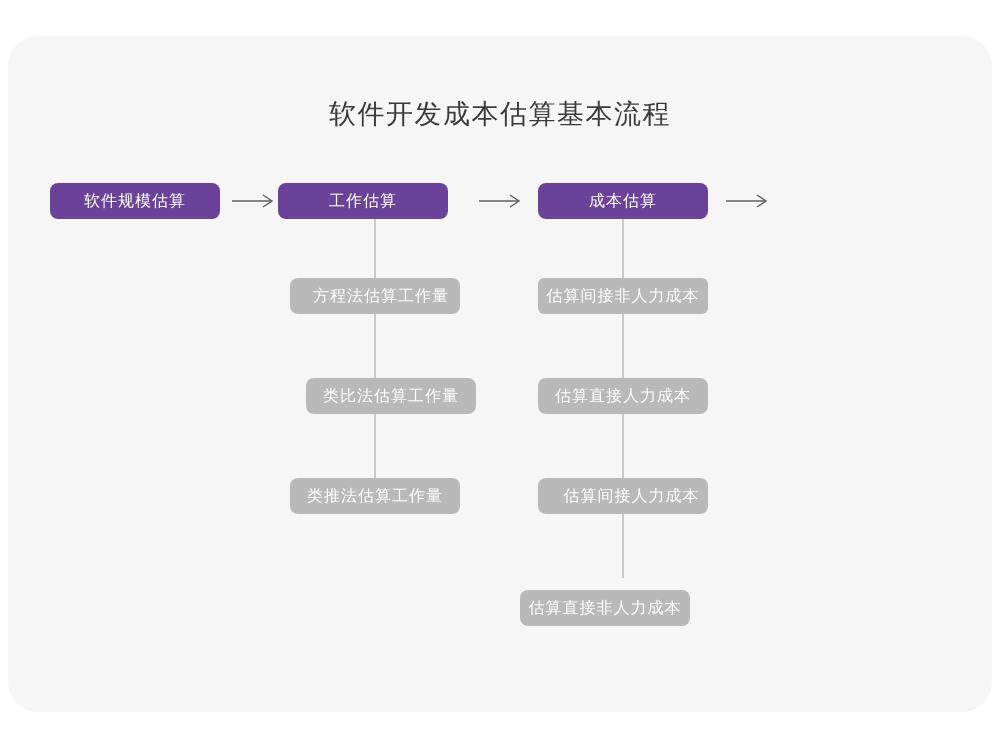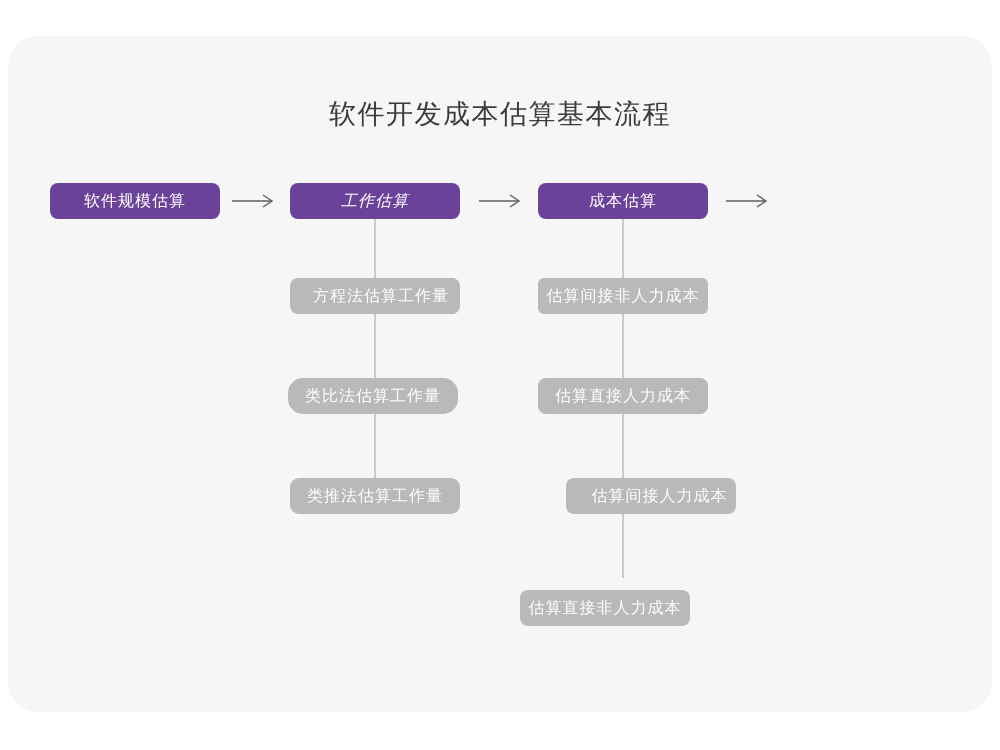--- a/index.html
+++ b/index.html
@@ -81,41 +81,41 @@
 
   <div class="node main" style="left:50px; top:183px;">软件规模估算</div>
 
   <div class="arrow" style="left:230px; top:193px;">
     <svg width="46" height="16" viewBox="0 0 46 16">
       <line x1="2" y1="8" x2="41" y2="8" stroke="#5f5f5f" stroke-width="1.4"></line>
       <polyline points="33,2 42,8 33,14" fill="none" stroke="#5f5f5f" stroke-width="1.4"></polyline>
     </svg>
   </div>
 
-  <div class="node main" style="left:290px; top:183px;font-style:italic;">工作估算</div>
+  <div class="node main" style="left:278px; top:183px;">工作估算</div>
 
   <div class="arrow" style="left:477px; top:193px;">
     <svg width="46" height="16" viewBox="0 0 46 16">
       <line x1="2" y1="8" x2="41" y2="8" stroke="#5f5f5f" stroke-width="1.4"></line>
       <polyline points="33,2 42,8 33,14" fill="none" stroke="#5f5f5f" stroke-width="1.4"></polyline>
     </svg>
   </div>
 
   <div class="node main" style="left:538px; top:183px;">成本估算</div>
 
   <div class="arrow" style="left:724px; top:193px;">
     <svg width="46" height="16" viewBox="0 0 46 16">
       <line x1="2" y1="8" x2="41" y2="8" stroke="#5f5f5f" stroke-width="1.4"></line>
       <polyline points="33,2 42,8 33,14" fill="none" stroke="#5f5f5f" stroke-width="1.4"></polyline>
     </svg>
   </div>
 
 
   <div class="node sub" style="left:290px; top:278px;padding-left:12px;">方程法估算工作量</div>
-  <div class="node sub" style="left:288px; top:378px;border-radius:15px;">类比法估算工作量</div>
-  <div class="node sub" style="left:290px; top:478px;border-radius:9px;">类推法估算工作量</div>
+  <div class="node sub" style="left:306px; top:378px;">类比法估算工作量</div>
+  <div class="node sub" style="left:290px; top:478px;">类推法估算工作量</div>
 
   <div class="node sub" style="left:538px; top:278px;border-radius:6px;">估算间接非人力成本</div>
   <div class="node sub" style="left:538px; top:378px;">估算直接人力成本</div>
-  <div class="node sub" style="left:566px; top:478px;padding-left:17px;">估算间接人力成本</div>
+  <div class="node sub" style="left:538px; top:478px;padding-left:17px;">估算间接人力成本</div>
   <div class="node sub" style="left:520px; top:578px;margin-top:12px;">估算直接非人力成本</div>
 
 </div>
 
 </body></html>

